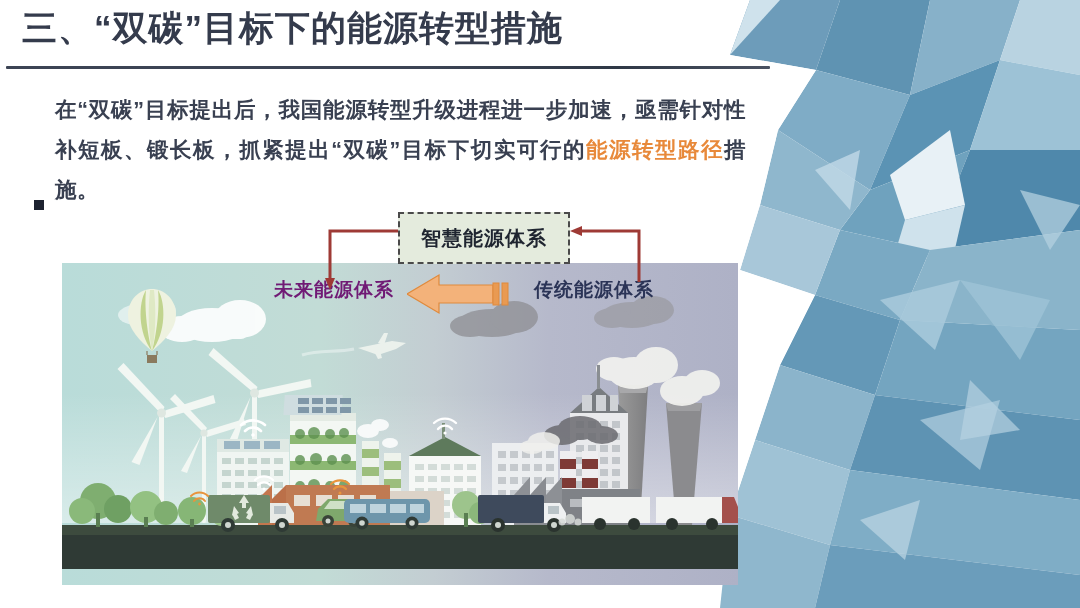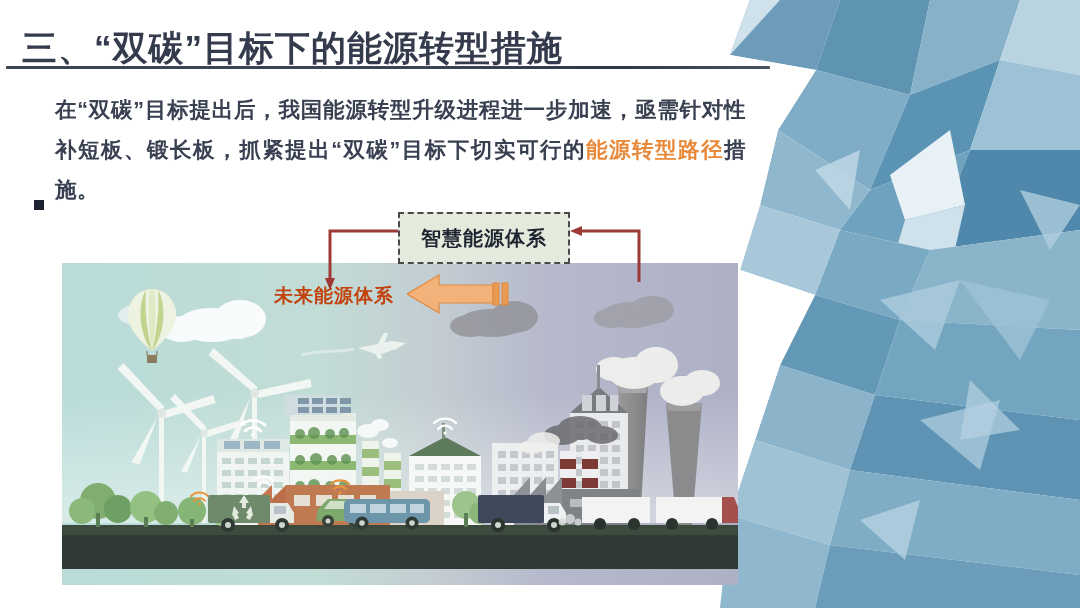--- a/index.html
+++ b/index.html
@@ -27,21 +27,21 @@
 
   
   #title-block {
     position: absolute;
     left: 0; top: 0;
     width: 790px; height: 72px;
     z-index: 3;
   }
   #page-title {
     position: absolute;
-    left: 22px; top: 24px;
+    left: 22px; top: 4px;
     font-size: 35px;
     font-weight: bold;
     color: #343b4c;
     letter-spacing: 1px;
     white-space: nowrap;
     line-height: 48px;
   }
   #title-rule {
     position: absolute;
     left: 6px; top: 66px;
@@ -118,22 +118,22 @@
 
   .scene-label {
     position: absolute;
     font-size: 19px;
     font-weight: bold;
     letter-spacing: 1px;
     white-space: nowrap;
     z-index: 5;
   }
   #label-future {
-    left: 212px; top: 20px;
-    color: #c2410c;
+    left: 212px; top: 14px;
+    color: #701a75;
   }
   #label-traditional {
     left: 472px; top: 14px;
     color: #2b3457;
   }
 
   
   #transition-arrow {
     position: absolute;
     left: 345px; top: 10px;
@@ -740,20 +740,21 @@
             <circle cx="516" cy="259" r="3.5"></circle>
         </g>
       </g>
 
       <g>
         <path d="M576,290 L584,282 L606,282 L614,290 L616,300 L574,300 Z" fill="#b0504f" opacity="0"></path>
       </g>
     </svg>
 
     <div class="scene-label" id="label-future">未来能源体系</div>
+    <div class="scene-label" id="label-traditional">传统能源体系</div>
 
     <svg id="transition-arrow" viewBox="0 0 105 42">
       <polygon points="0,21 32,2 32,12 86,12 86,30 32,30 32,40" fill="#f3b27a" stroke="#e08a3c" stroke-width="1.2"></polygon>
       <rect x="86" y="10" width="6" height="22" fill="#e99a52" stroke="#e08a3c" stroke-width="1"></rect>
       <rect x="95" y="10" width="6" height="22" fill="#e99a52" stroke="#e08a3c" stroke-width="1"></rect>
     </svg>
 
 
   </div>
 </div>

